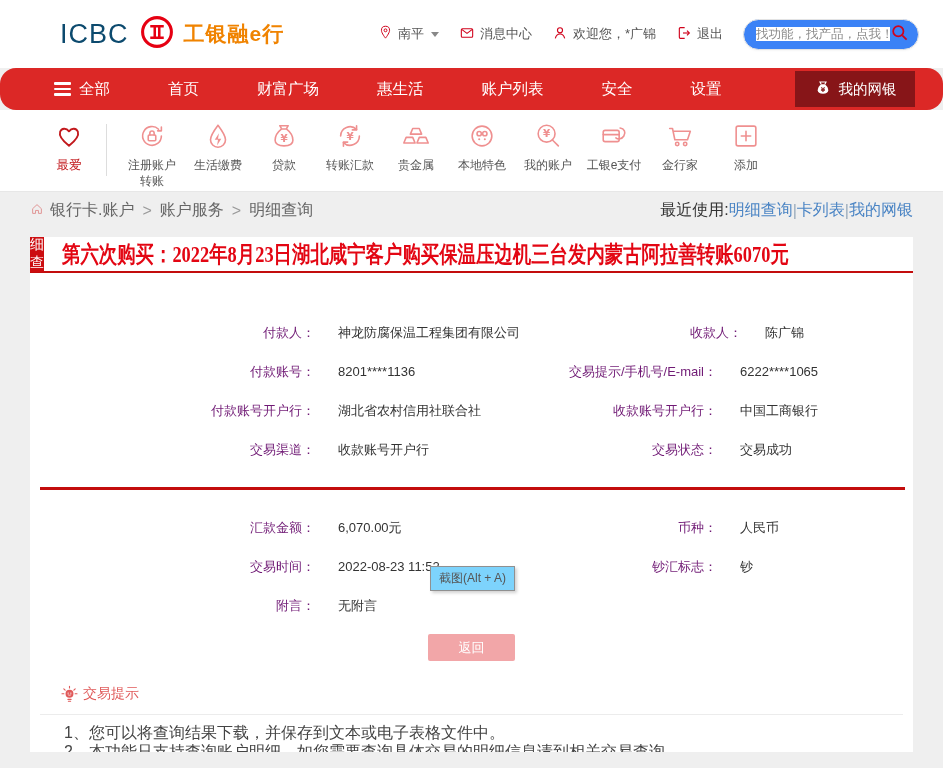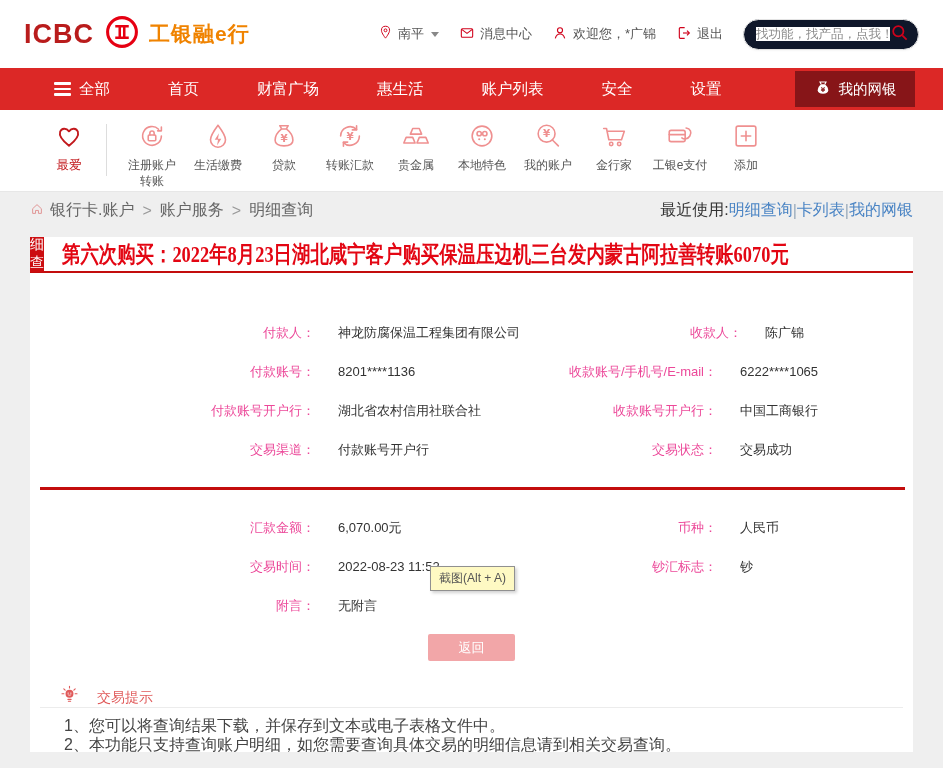--- a/index.html
+++ b/index.html
@@ -3,32 +3,32 @@
 <meta charset="utf-8">
 <style>
   * { margin:0; padding:0; box-sizing:border-box; }
   html,body { width:943px; }
   body { font-family:"Liberation Sans","DejaVu Sans",sans-serif; background:#efefef; color:#333; }
   .page { width:943px; height:768px; background:#efefef; overflow:hidden; position:relative; }
 
   
   .hdr { height:68px; background:#fff; display:flex; align-items:center; padding:0 24px; }
   .logo-group { display:flex; align-items:center; }
-  .icbc-txt { font-size:27px; font-weight:700; color:#b91c1c; letter-spacing:1px; }
+  .icbc-txt { font-size:27px; font-weight:400; color:#0c4a6e; letter-spacing:1px;margin-left:36px; }
   .logo-ring { margin:0 9px 0 10px; }
   .brand-txt { font-size:21px; font-weight:700; color:#f08300; letter-spacing:1px; }
   .hdr-right { margin-left:auto; display:flex; align-items:center; gap:20px; font-size:13px; color:#555; }
   .hdr-item { display:flex; align-items:center; gap:5px; cursor:pointer; white-space:nowrap; }
   .caret-down { width:0; height:0; border-left:4px solid transparent; border-right:4px solid transparent; border-top:5px solid #888; margin-left:2px; }
-  .searchbox { width:176px; height:31px; border:1px solid #e3e3e3; border-radius:16px; background:#0f172a; display:flex; align-items:center; padding:0 9px 0 12px; box-shadow:0 1px 2px rgba(0,0,0,.04); }
+  .searchbox { width:176px; height:31px; border:1px solid #e3e3e3; border-radius:16px; background:#3b82f6; display:flex; align-items:center; padding:0 9px 0 12px; box-shadow:0 1px 2px rgba(0,0,0,.04); }
   .searchbox input { border:none; outline:none; flex:1; font-size:12.5px; color:#333; font-family:inherit; min-width:0; }
   .searchbox input::placeholder { color:#8a8a8a; }
 
   
-  .nav { height:42px; background:#dc2826; display:flex; align-items:center; padding-left:54px; position:relative; }
+  .nav { height:42px; background:#dc2826; display:flex; align-items:center; padding-left:54px; position:relative;border-radius:16px; }
   .nav-item { color:#fff; font-size:15.5px; margin-right:58px; display:flex; align-items:center; gap:8px; cursor:pointer; white-space:nowrap; }
   .burger { display:inline-flex; flex-direction:column; gap:3px; }
   .burger i { width:17px; height:2.5px; background:#fff; border-radius:1px; }
   .my-ebank { position:absolute; right:28px; top:3px; bottom:3px; width:120px; background:#871518; color:#fff; font-size:14.5px; display:flex; align-items:center; justify-content:center; gap:7px; cursor:pointer; }
   .my-ebank::before, .my-ebank::after { content:""; position:absolute; top:4px; bottom:4px; width:9px; background:#b02423; z-index:-1; }
   .my-ebank::before { left:-7px; transform:skewY(-14deg); }
   .my-ebank::after  { right:-7px; transform:skewY(14deg); }
 
   
   .quickbar { height:82px; background:#fff; border-bottom:1px solid #e7e7e7; display:flex; align-items:flex-start; padding:11px 0 0 40px; }
@@ -54,32 +54,32 @@
   .banner-tab { width:145px; height:36px; background:#cc0d10; color:#fff; font-size:14px; display:flex; align-items:center; justify-content:center; cursor:pointer; }
   .banner-title { margin-left:18px; font-family:"Liberation Serif","DejaVu Serif",serif; font-weight:700; font-size:23px; color:#e30613; white-space:nowrap; transform:scaleX(.8); transform-origin:left center; }
 
   .fields { font-size:13px; }
   .fields.s1 { margin-top:40px; }
   .fields.s2 { margin-top:18px; }
   .frow { height:39px; display:flex; align-items:center; }
   .fcell { display:flex; align-items:center; }
   .fcell.left  { flex:0 0 465px; }
   .fcell.right { flex:1; }
-  .flbl { text-align:right; color:#ec4899; white-space:nowrap; }
+  .flbl { text-align:right; color:#701a75; white-space:nowrap; }
   .fcell.left  .flbl { width:285px; }
   .fcell.right .flbl { width:222px; }
   .fval { margin-left:23px; color:#333; white-space:nowrap; }
   .red-divider { height:3px; background:#c30d0d; margin:18px 8px 0 10px; }
 
-  .tooltip { position:absolute; left:400px; top:329px; background:#fef9c3; border:1px solid #909090; box-shadow:2px 2px 3px rgba(0,0,0,.18); font-size:12px; color:#555; padding:3px 8px; white-space:nowrap; }
+  .tooltip { position:absolute; left:400px; top:329px; background:#7dd3fc; border:1px solid #909090; box-shadow:2px 2px 3px rgba(0,0,0,.18); font-size:12px; color:#555; padding:3px 8px; white-space:nowrap; }
 
   .back-btn { display:block; margin:9px auto 0; width:87px; height:27px; background:#f2a6a8; color:#fff; border:none; border-radius:2px; font-size:13px; font-family:inherit; cursor:pointer; }
 
   .tips { margin-top:24px; padding:0 10px; }
-  .tips-head { display:flex; align-items:flex-end; gap:18px; color:#e05a5a; font-size:14px; padding:0 0 0 20px; border-bottom:1px solid #ececec; }
+  .tips-head { display:flex; align-items:flex-start; gap:4px; color:#e05a5a; font-size:14px; padding:0 0 7px 20px; border-bottom:1px solid #ececec; }
   .tips-list { list-style:none; margin:8px 0 0 24px; font-size:16px; color:#444; }
   .tips-list li { line-height:19px; }
 </style>
 </head>
 <body>
 
 <div class="page">
 
   <div class="hdr">
     <div class="logo-group">
@@ -250,37 +250,37 @@
         <svg width="30" height="30" viewBox="0 0 32 32" fill="none" stroke="#ef9090" stroke-width="1.7" stroke-linecap="round">
           <circle cx="14.5" cy="13.5" r="9"></circle>
             <path d="M21 20.5l6 6"></path>
           <text x="14.5" y="17.5" font-size="11" font-weight="bold" fill="#ef9090" stroke="none" text-anchor="middle" font-family="DejaVu Sans">¥</text>
         </svg>
       </span>
       <div class="qlabel">我的账户</div>
     </div>
     <div class="qitem">
       <span class="qicon">
+        <svg width="30" height="30" viewBox="0 0 32 32" fill="none" stroke="#ef9090" stroke-width="1.7" stroke-linecap="round">
+          <rect x="4.5" y="10" width="17" height="12" rx="2"></rect>
+            <path d="M4.5 14.5h17"></path>
+          <path d="M22.5 7.5c4.5.5 6.5 4.5 4 8.5-2 3.2-6 4-8.5 2"></path>
+        </svg>
+      </span>
+      <div class="qlabel">工银e支付</div>
+    </div>
+    <div class="qitem">
+      <span class="qicon">
         <svg width="30" height="30" viewBox="0 0 32 32" fill="none" stroke="#ef9090" stroke-width="1.7" stroke-linecap="round" stroke-linejoin="round">
           <path d="M5 8h3l2.5 12H24l3-9H9"></path>
             <circle cx="13" cy="24.5" r="1.8"></circle>
             <circle cx="21.5" cy="24.5" r="1.8"></circle>
         </svg>
       </span>
       <div class="qlabel">金行家</div>
-    </div>
-    <div class="qitem">
-      <span class="qicon">
-        <svg width="30" height="30" viewBox="0 0 32 32" fill="none" stroke="#ef9090" stroke-width="1.7" stroke-linecap="round">
-          <rect x="4.5" y="10" width="17" height="12" rx="2"></rect>
-            <path d="M4.5 14.5h17"></path>
-          <path d="M22.5 7.5c4.5.5 6.5 4.5 4 8.5-2 3.2-6 4-8.5 2"></path>
-        </svg>
-      </span>
-      <div class="qlabel">工银e支付</div>
     </div>
     <div class="qitem">
       <span class="qicon">
         <svg width="30" height="30" viewBox="0 0 32 32" fill="none" stroke="#ef9090" stroke-width="1.7" stroke-linecap="round">
           <rect x="5.5" y="5.5" width="21" height="21" rx="2"></rect>
             <path d="M16 11v10M11 16h10"></path>
         </svg>
       </span>
       <div class="qlabel">添加</div>
     </div>
@@ -325,38 +325,38 @@
             <span class="flbl">收款人：</span>
             <span class="fval">陈广锦</span>
           </div>
       </div>
       <div class="frow">
         <div class="fcell left">
             <span class="flbl">付款账号：</span>
             <span class="fval">8201****1136</span>
           </div>
         <div class="fcell right">
-            <span class="flbl">收款账号/手机号/E-mail：</span>
+            <span class="flbl">交易提示/手机号/E-mail：</span>
             <span class="fval">6222****1065</span>
           </div>
       </div>
       <div class="frow">
         <div class="fcell left">
             <span class="flbl">付款账号开户行：</span>
             <span class="fval">湖北省农村信用社联合社</span>
           </div>
         <div class="fcell right">
             <span class="flbl">收款账号开户行：</span>
             <span class="fval">中国工商银行</span>
           </div>
       </div>
       <div class="frow">
         <div class="fcell left">
             <span class="flbl">交易渠道：</span>
-            <span class="fval">付款账号开户行</span>
+            <span class="fval">收款账号开户行</span>
           </div>
         <div class="fcell right">
             <span class="flbl">交易状态：</span>
             <span class="fval">交易成功</span>
           </div>
       </div>
     </div>
 
     <div class="red-divider"></div>
 

